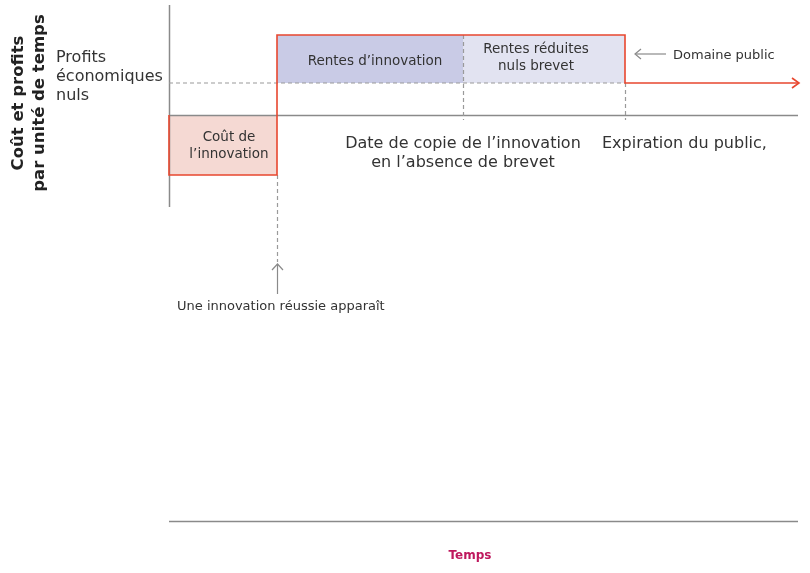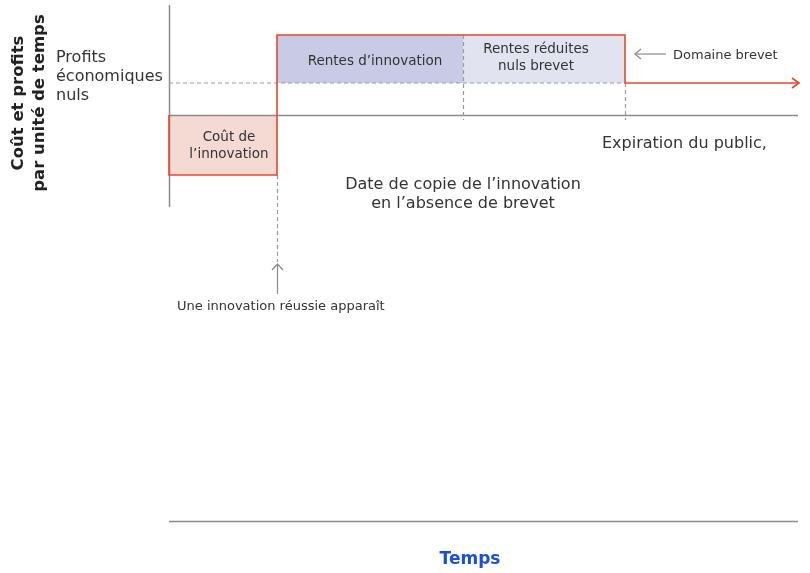--- a/index.html
+++ b/index.html
@@ -7,21 +7,21 @@
            font-family: "DejaVu Sans", sans-serif; color: #333333; }
     svg.diagram { position: absolute; left: 0; top: 0; }
     .lbl { position: absolute; font-size: 16px; line-height: 19px; color: #333333; white-space: nowrap; }
     .lbl-center { text-align: center; }
     .box-lbl { font-size: 13.5px; line-height: 17px; }
     .small { font-size: 13px; }
     .ylabel { position: absolute; left: -62px; top: 82px; width: 180px; transform: rotate(-90deg);
               transform-origin: center center; text-align: center; font-weight: bold; font-size: 16.5px;
               line-height: 21px; color: #222222; font-family: "DejaVu Sans", sans-serif; }
     .xlabel { position: absolute; left: 420px; top: 548px; width: 100px; text-align: center;
-              font-weight: bold; font-size: 17px; color: #1d4ed8; }
+              font-weight: bold; font-size: 12px; color: #be185d; }
   </style>
 </head>
 <body>
 
 <svg class="diagram" width="810" height="573" viewBox="0 0 810 573">
 
   <rect x="169" y="115" width="108" height="60" fill="#f5d9d3"></rect>
   <rect x="277" y="35" width="186" height="48" fill="#c9cbe6"></rect>
   <rect x="463" y="35" width="162" height="48" fill="#e2e3f1"></rect>
 
@@ -65,23 +65,23 @@
 
 <div class="lbl lbl-center box-lbl" style="left:277px; top:52px; width:156px;margin-left:20px;">
   <div>Rentes d’innovation</div>
 </div>
 
 <div class="lbl lbl-center box-lbl" style="left:463px; top:40px; width:146px;">
   <div>Rentes réduites</div>
   <div>nuls brevet</div>
 </div>
 
-<div class="lbl small" style="left:673px; top:45px;">Domaine brevet</div>
+<div class="lbl small" style="left:673px; top:45px;">Domaine public</div>
 
-<div class="lbl lbl-center" style="left:335px; top:133px; width:256px;margin-top:41px;">
+<div class="lbl lbl-center" style="left:335px; top:133px; width:256px;">
   <div>Date de copie de l’innovation</div>
   <div>en l’absence de brevet</div>
 </div>
 
 <div class="lbl" style="left:602px; top:133px;">
   <div>Expiration du public,</div>
 </div>
 
 <div class="lbl small" style="left:177px; top:296px;">Une innovation réussie apparaît</div>
 

